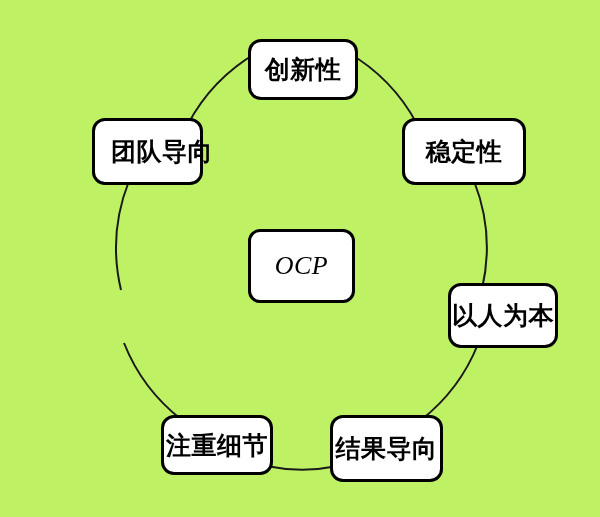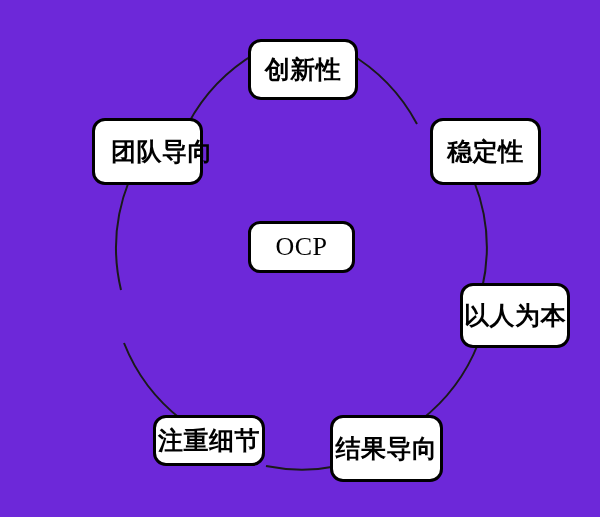--- a/index.html
+++ b/index.html
@@ -4,21 +4,21 @@
 <style>
   html, body {
     margin: 0;
     padding: 0;
     background: #ffffff;
   }
   #canvas {
     position: relative;
     width: 600px;
     height: 517px;
-    background: #6d28d9;
+    background: #bef264;
     overflow: hidden;
     font-family: "Liberation Sans", sans-serif;
   }
   #ring-svg {
     position: absolute;
     left: 0;
     top: 0;
     width: 600px;
     height: 517px;
   }
@@ -48,27 +48,27 @@
     z-index: 6;
   }
   .node.center .node-label {
     font-family: "Liberation Serif", "DejaVu Serif", serif;
     font-size: 26px;
     font-weight: 400;
     letter-spacing: 0.5px;
   }
   
   #node-top        { left: 248px; top: 39px;  width: 110px; height: 61px; }
-  #node-top-right  { left: 402px; top: 118px; width: 111px; height: 67px; margin-left: 28px; }
-  #node-right      { left: 460px; top: 283px; width: 110px; height: 65px; }
+  #node-top-right  { left: 402px; top: 118px; width: 124px; height: 67px; }
+  #node-right      { left: 448px; top: 283px; width: 110px; height: 65px; }
   #node-bot-right  { left: 330px; top: 415px; width: 113px; height: 67px; align-items: center; }
-  #node-bottom     { left: 153px; top: 415px; width: 112px; height: 51px; }
+  #node-bottom     { left: 161px; top: 415px; width: 112px; height: 60px; }
   #node-left       { left: 56px;  top: 283px; width: 111px; height: 65px; }
   #node-top-left   { left: 92px;  top: 118px; width: 111px; height: 67px; padding-left: 29px; }
-  #node-center     { left: 248px; top: 221px; width: 107px; height: 52px; }
+  #node-center     { left: 248px; top: 229px; width: 107px; height: 74px; font-style: italic; }
 </style>
 </head>
 <body>
 
 <div id="canvas">
 
   <svg id="ring-svg" viewBox="0 0 600 517">
 
     <path d="M 188 124 A 182 182 0 0 1 258 52" fill="none" stroke="#1a1a1a" stroke-width="2"></path>
 

